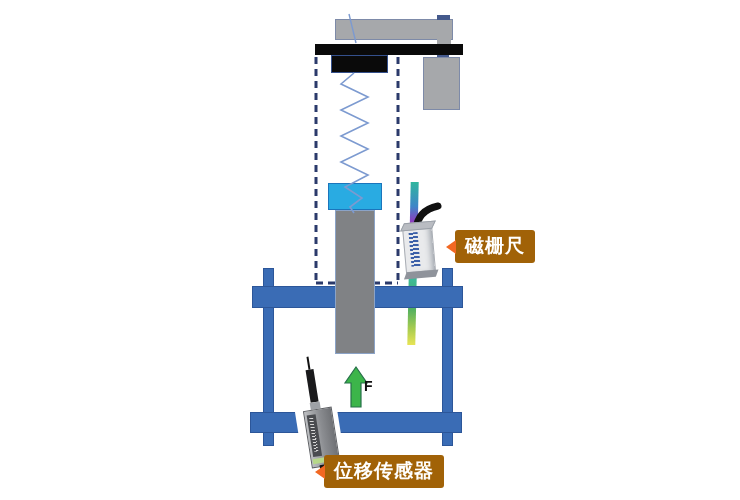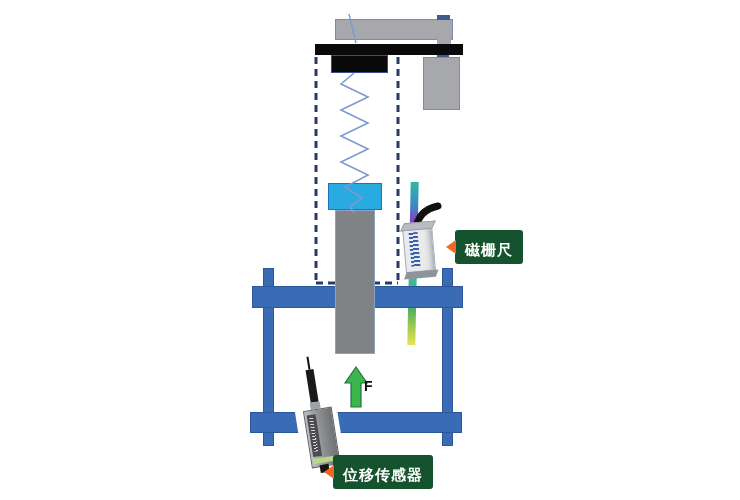--- a/index.html
+++ b/index.html
@@ -43,22 +43,22 @@
   .sensor .body{position:absolute;left:8px;top:53px;width:27px;height:56px;
     background:linear-gradient(90deg,#bdbfc2 0%,#8b8d91 55%,#6f7175 100%);
     border:1px solid #5f6165;}
   .sensor .panel{position:absolute;left:2px;top:4px;width:9px;height:42px;background:#4a4c50;}
   .sensor .paneltext{position:absolute;left:4px;top:7px;width:4px;height:34px;
     background:repeating-linear-gradient(180deg,#d8d8d8 0px,#d8d8d8 1px,transparent 1px,transparent 3px);}
   .sensor .greenstripe{position:absolute;left:1px;bottom:3px;width:23px;height:5px;background:#b7d889;}
   .sensor .nub{position:absolute;left:16px;top:109px;width:9px;height:8px;background:#151515;}
 
   
-  .callout{background:#14532d;color:#fff;font-size:15px;font-weight:bold;
-    padding:11px 10px 4px 10px;border-radius:3px;white-space:nowrap;letter-spacing:1px;}
+  .callout{background:#a16207;color:#fff;font-size:19px;font-weight:bold;
+    padding:3px 10px 4px 10px;border-radius:3px;white-space:nowrap;letter-spacing:1px;}
   .callout .arrow{position:absolute;left:-9px;top:50%;margin-top:-7px;width:0;height:0;
     border-top:7px solid transparent;border-bottom:7px solid transparent;
     border-right:10px solid #f26822;}
 
   .force-label{color:#111;font-size:14px;font-weight:bold;}
   svg{position:absolute;left:0;top:0;overflow:visible;}
 </style>
 </head>
 <body>
 
@@ -123,18 +123,18 @@
       <div class="greenstripe"></div>
     </div>
     <div class="nub"></div>
   </div>
 
   <div class="abs callout" style="left:455px;top:230px;">
     <span class="arrow"></span>
     <span>磁栅尺</span>
   </div>
 
-  <div class="abs callout" style="left:333px;top:455px;">
+  <div class="abs callout" style="left:324px;top:455px;">
     <span class="arrow"></span>
     <span>位移传感器</span>
   </div>
 
 </div>
 
 </body></html>

